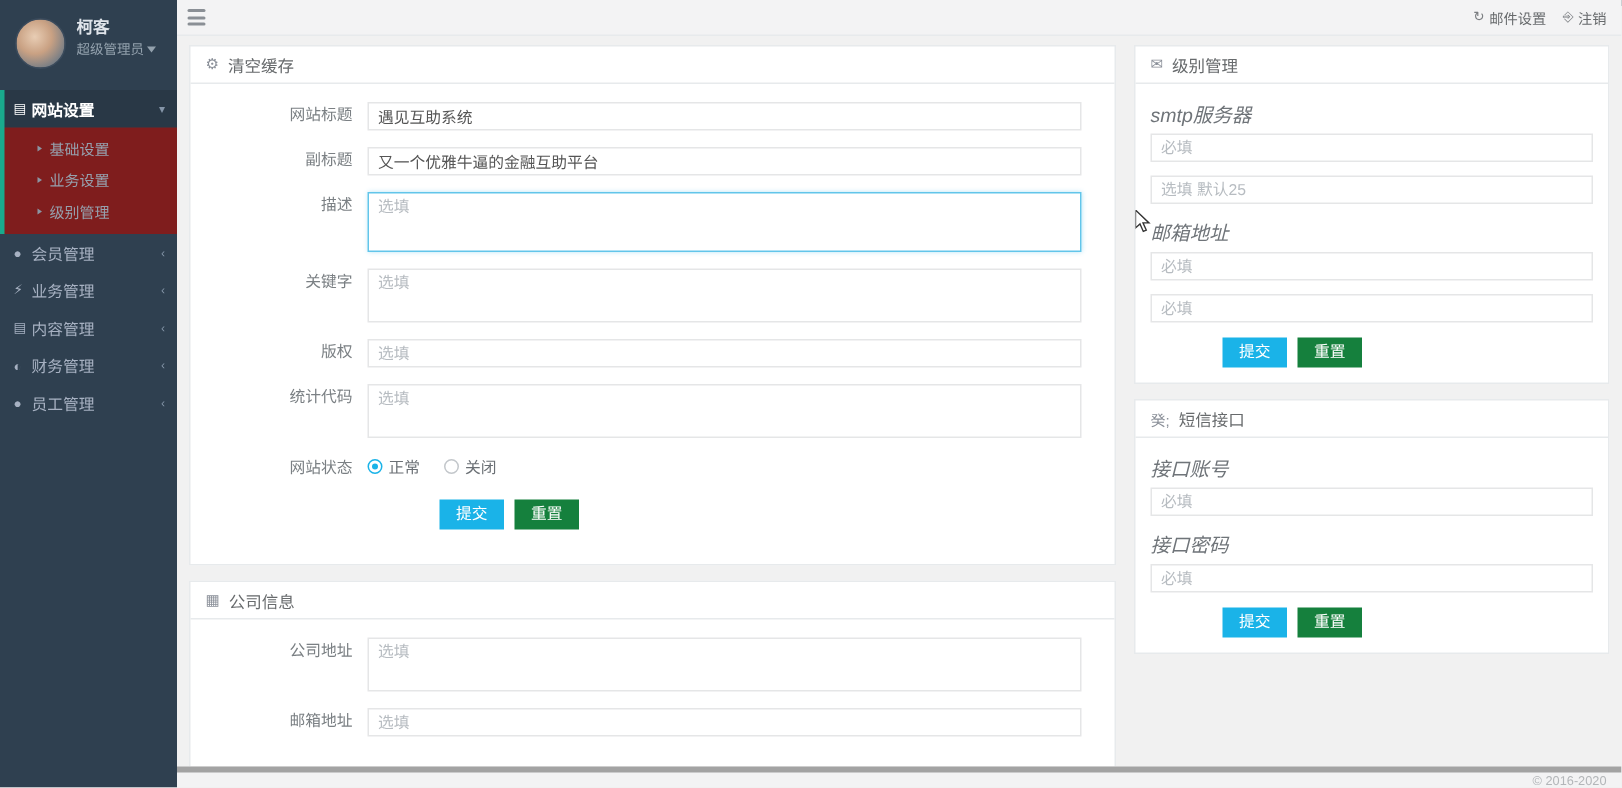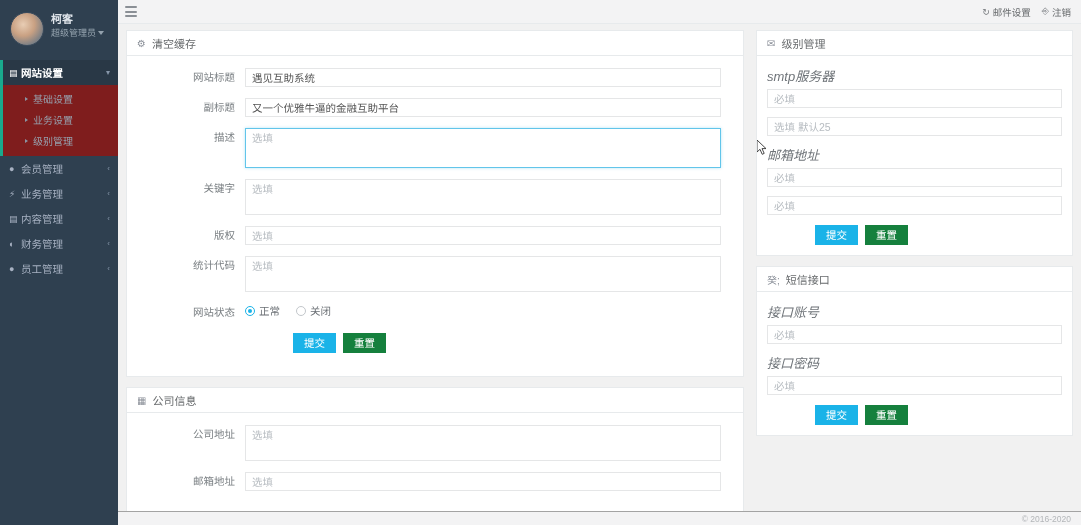--- a/index.html
+++ b/index.html
@@ -161,21 +161,21 @@
   .btn-danger { background: #15803d; }
   .btn-row { display: flex; gap: 7px; padding-left: 48px; }
 
   
   .vfg { margin-bottom: 9px; }
   .vfg-label { font-size: 13px; color: #6f7479; margin-bottom: 4px; font-style: italic; }
 
   
   .footer {
     position: absolute; left: 118px; right: 0; bottom: 0; height: 14px;
-    background: #f3f3f4; border-top: 1px solid #a3a3a3;
+    background: #f3f3f4; border-top: 4px solid #a3a3a3;
     display: flex; align-items: center; justify-content: flex-end;
     padding-right: 10px;
     font-size: 8.5px; color: #b3b6b9;
   }
 
   
   .cursor {
     position: absolute; left: 757px; top: 140px;
     width: 11px; height: 16px; pointer-events: none; z-index: 50;
   }

